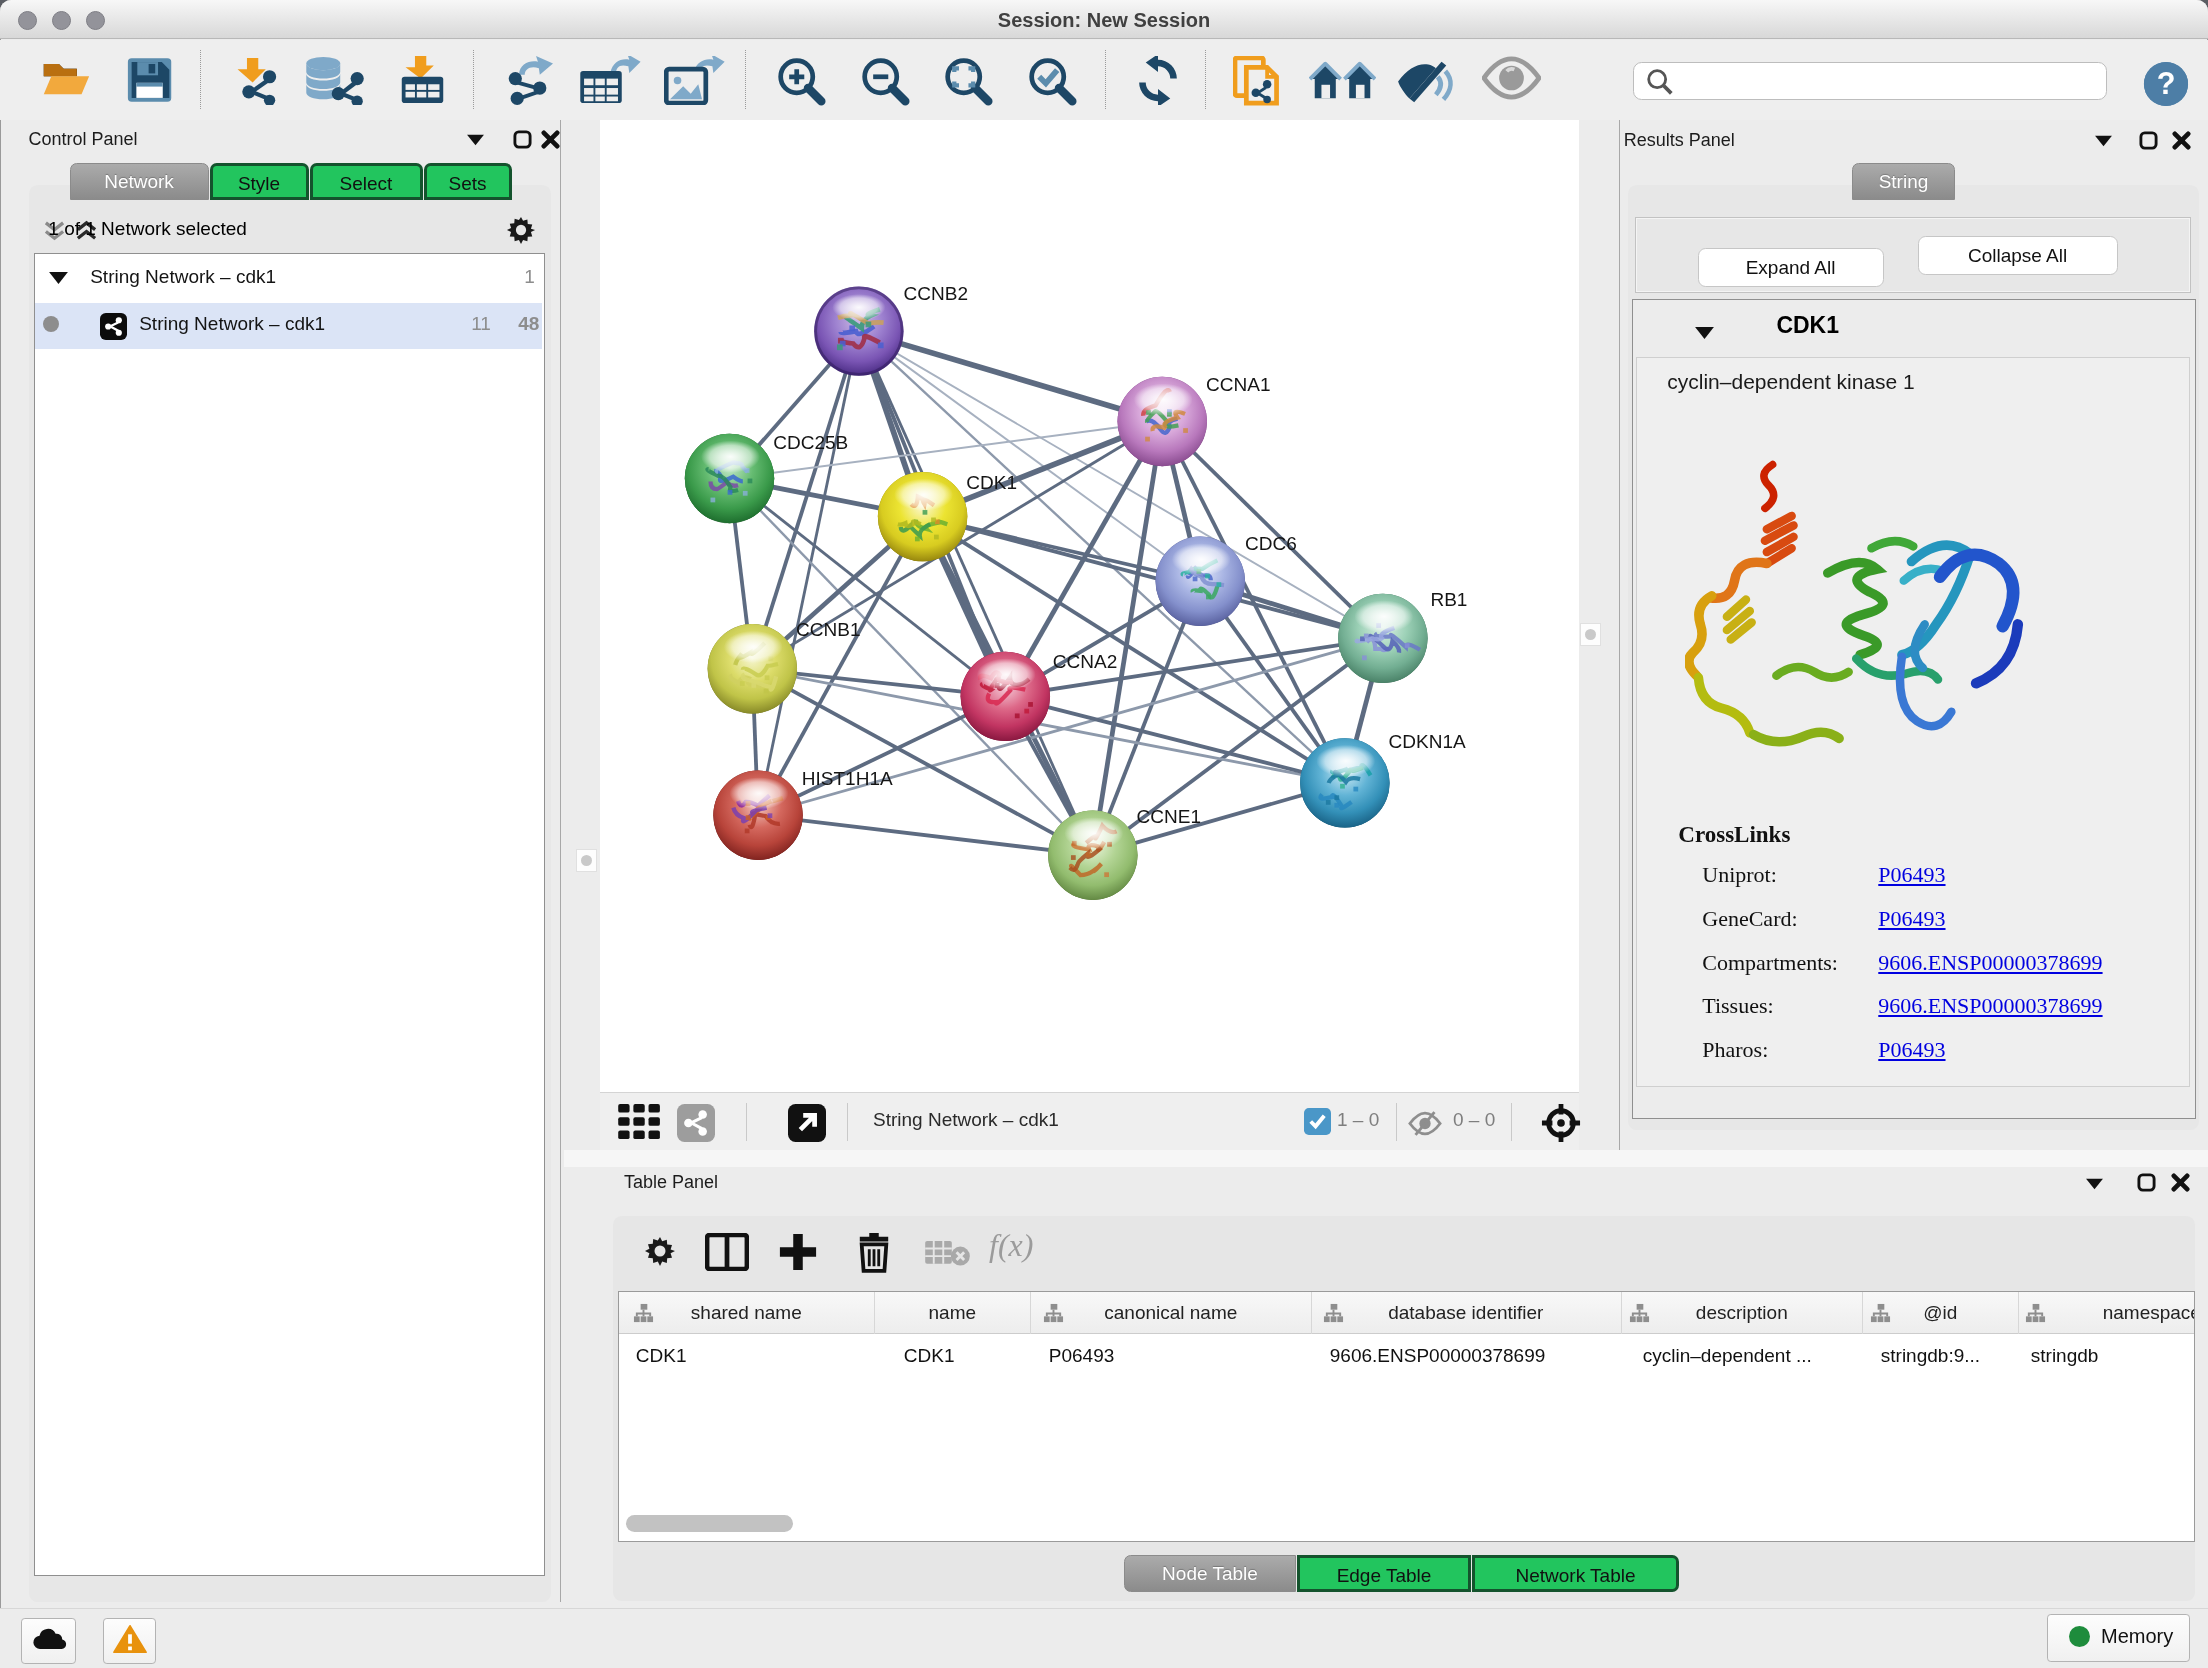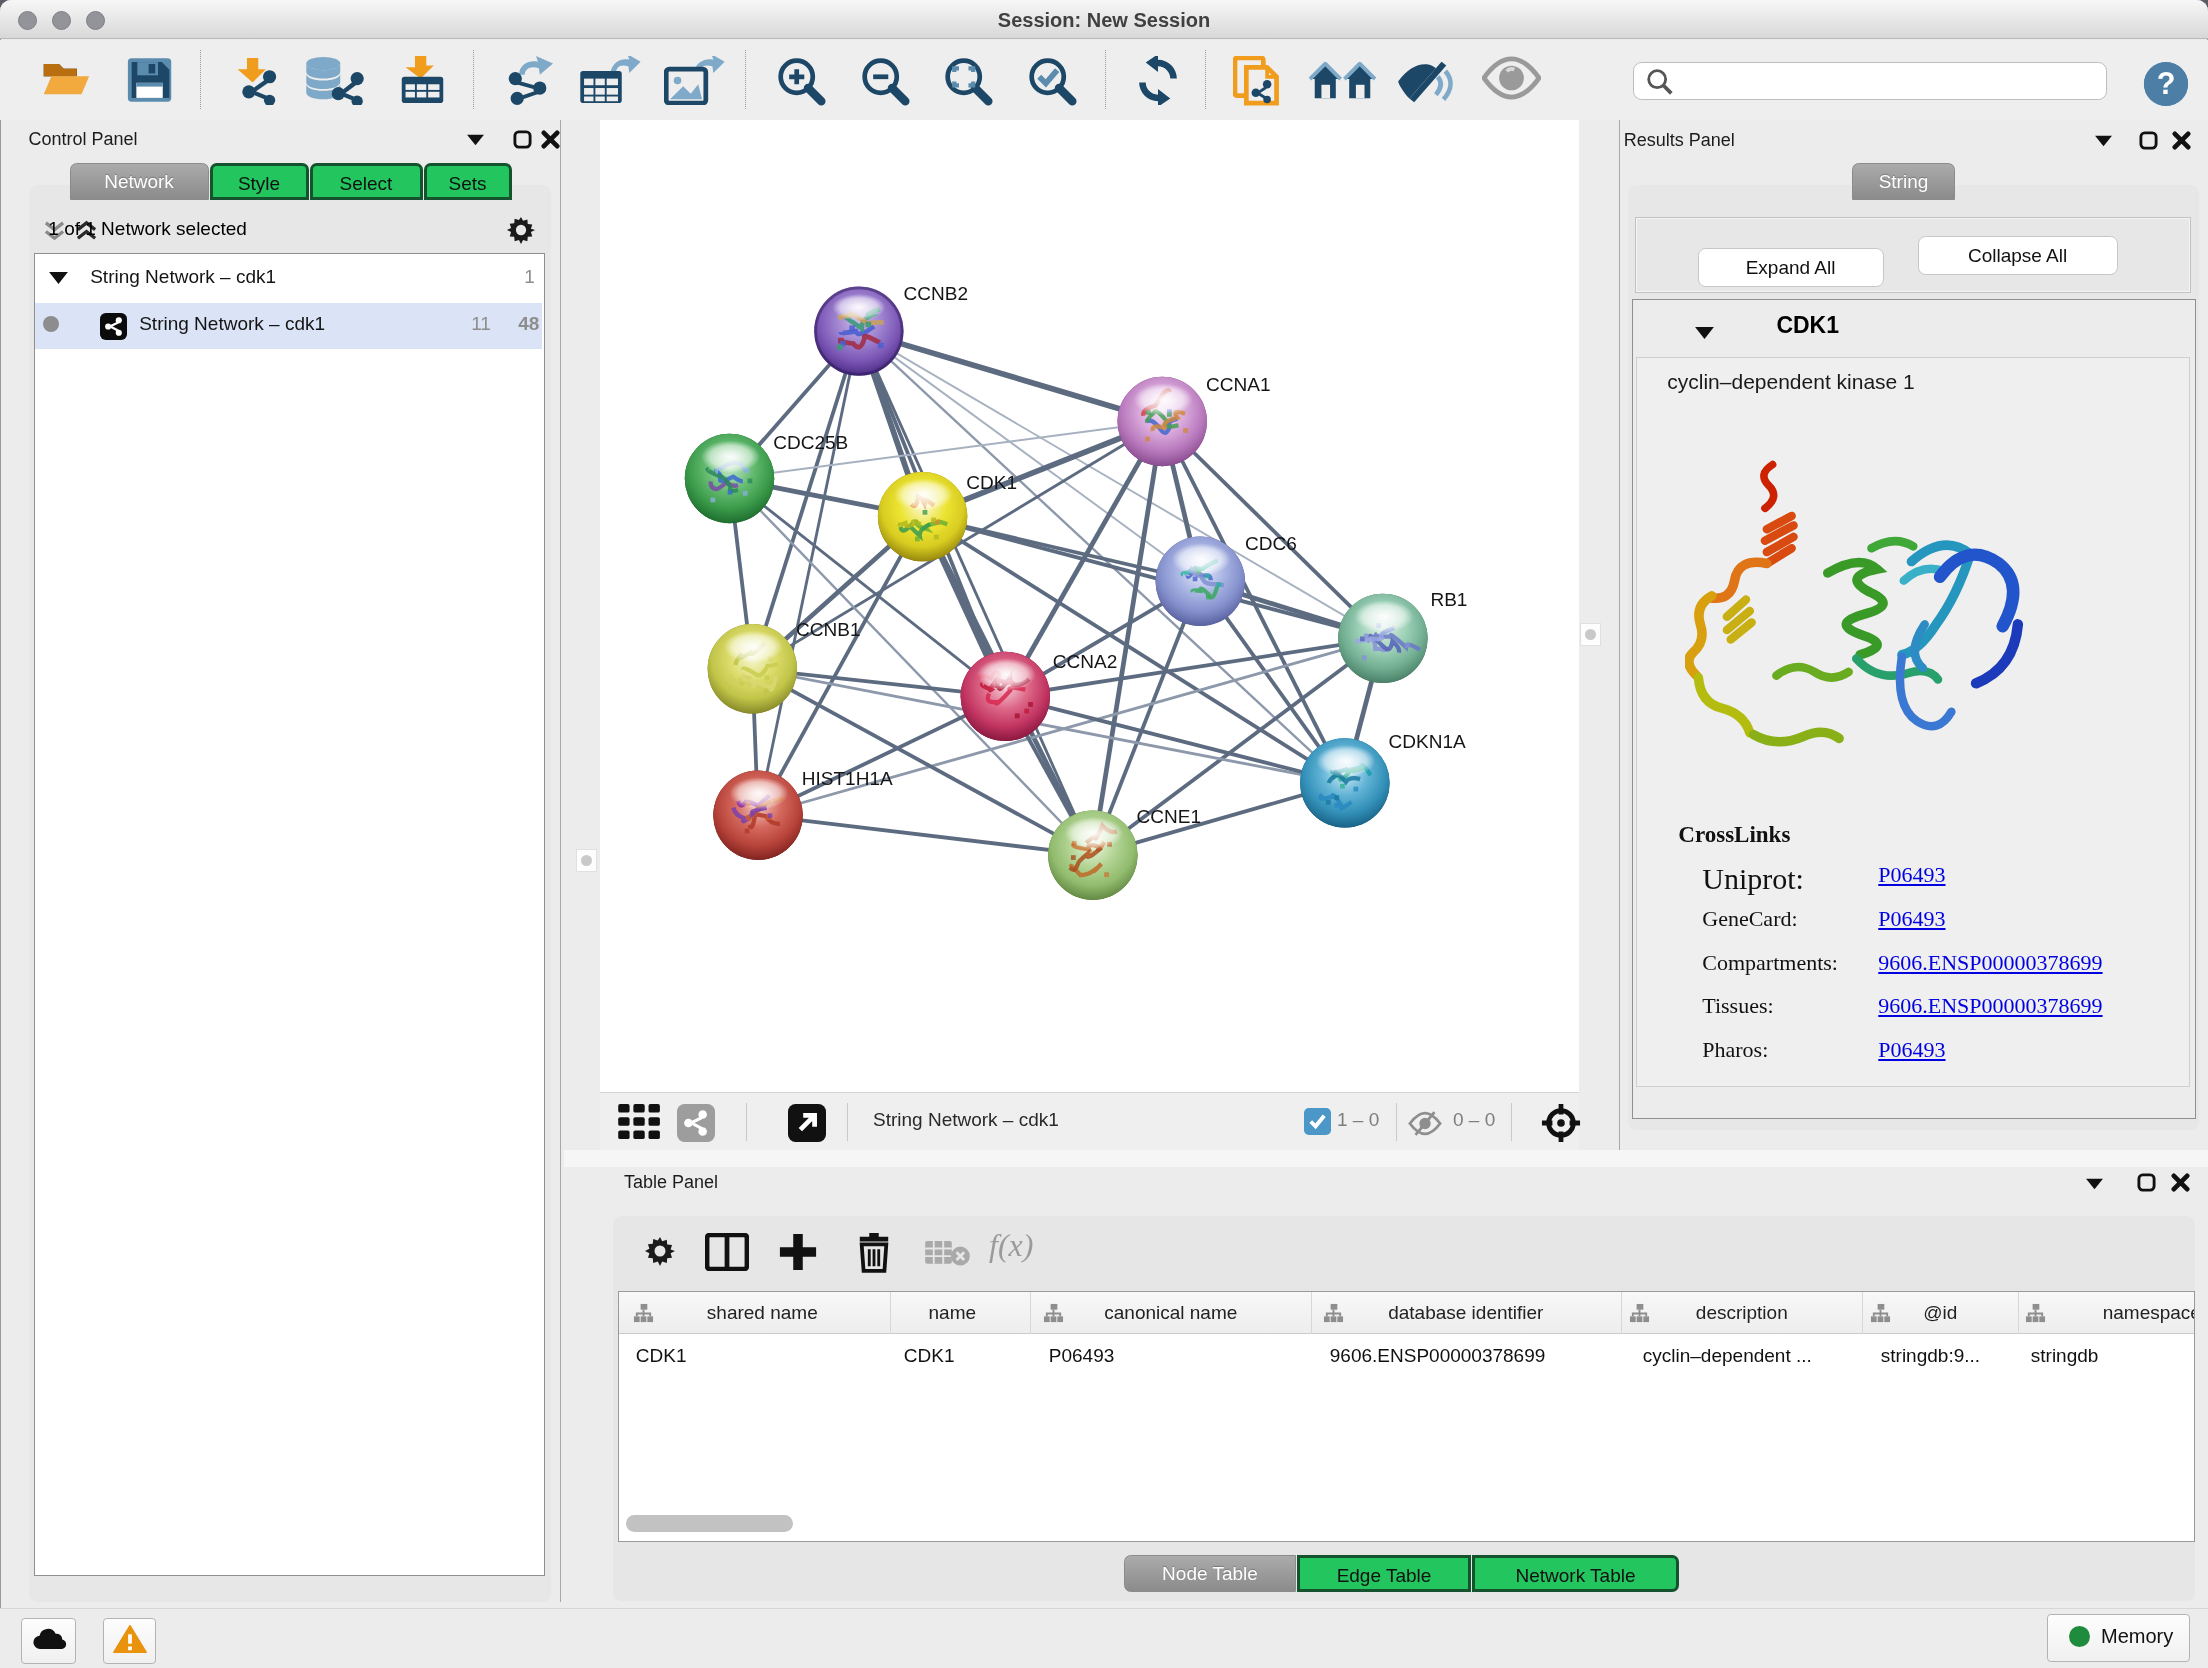--- a/index.html
+++ b/index.html
@@ -890,21 +890,21 @@
               <path d="M180 212 q22 24 52 16 q24 -8 34 6" stroke="#28a06c" stroke-width="9"></path>
               <path d="M238 110 q34 -30 62 -8 q-14 44 -36 74 q-18 28 -36 32" stroke="#2596be" stroke-width="10"></path>
               <path d="M230 130 q20 -18 42 -10" stroke="#38b0c8" stroke-width="9"></path>
               <path d="M334 178 q24 -44 -4 -66 q-34 -24 -62 14" stroke="#2255cc" stroke-width="13"></path>
               <path d="M306 238 q40 -16 44 -62" stroke="#1b3bbb" stroke-width="11"></path>
               <path d="M228 210 q-8 52 16 68 q22 14 36 -10" stroke="#3a78d4" stroke-width="9"></path>
               <path d="M252 176 q-20 30 -2 46" stroke="#2d8cc4" stroke-width="9"></path>
             </svg>
           </div>
           <div class="serif abs" style="left:41px;top:464px;font-size:23px;font-weight:bold;color:#111;">CrossLinks</div>
-          <div class="serif abs" style="left:65px;top:504px;font-size:30px;color:#111;text-align:center;">Uniprot:</div>
+          <div class="serif abs" style="left:65px;top:504px;font-size:22px;color:#111;text-align:center;">Uniprot:</div>
           <div class="serif abs xlink" style="left:241px;top:504px;font-size:22px;">P06493</div>
           <div class="serif abs" style="left:65px;top:548px;font-size:22px;color:#111;">GeneCard:</div>
           <div class="serif abs xlink" style="left:241px;top:548px;font-size:22px;">P06493</div>
           <div class="serif abs" style="left:65px;top:592px;font-size:22px;color:#111;">Compartments:</div>
           <div class="serif abs xlink" style="left:241px;top:592px;font-size:22px;">9606.ENSP00000378699</div>
           <div class="serif abs" style="left:65px;top:635px;font-size:22px;color:#111;">Tissues:</div>
           <div class="serif abs xlink" style="left:241px;top:635px;font-size:22px;">9606.ENSP00000378699</div>
           <div class="serif abs" style="left:65px;top:679px;font-size:22px;color:#111;">Pharos:</div>
           <div class="serif abs xlink" style="left:241px;top:679px;font-size:22px;">P06493</div>
         </div>
@@ -961,21 +961,21 @@
             <g stroke="#e6e6e6" stroke-width="2">
               <path d="M0 10 h28 M0 18 h28 M9 2 v24 M19 2 v24"></path>
             </g>
             <circle cx="37" cy="18" r="10" fill="#a9a9a9"></circle>
             <path d="M33 14 l8 8 M41 14 l-8 8" stroke="#e6e6e6" stroke-width="3"></path>
           </svg>
         </div>
       <div class="abs serif" style="left:376px;top:11.4px;font-size:32px;font-style:italic;color:#9b9b9b;">f(x)</div>
       <div id="tbl" class="abs">
         <div id="thead" class="abs">
-          <div class="th" style="left:16px;width:256px;">shared name</div>
+          <div class="th" style="left:0;width:256px;">shared name</div>
           <div class="th" style="left:256px;width:156px;">name</div>
           <div class="th" style="left:412px;width:281px;">canonical name</div>
           <div class="th" style="left:692px;width:311px;">database identifier</div>
           <div class="th" style="left:1003px;width:241px;">description</div>
           <div class="th" style="left:1244px;width:156px;">@id</div>
           <div class="th" style="left:1400px;width:266px;border-right:none;">namespace</div>
           <svg class="abs" style="left:14.3px;top:10.5px;" width="21" height="21" viewBox="0 0 22 22">
               <g fill="#8e8e8e">
                 <rect x="8" y="1" width="7" height="6"></rect>
                 <rect x="1" y="14" width="6" height="6"></rect>

